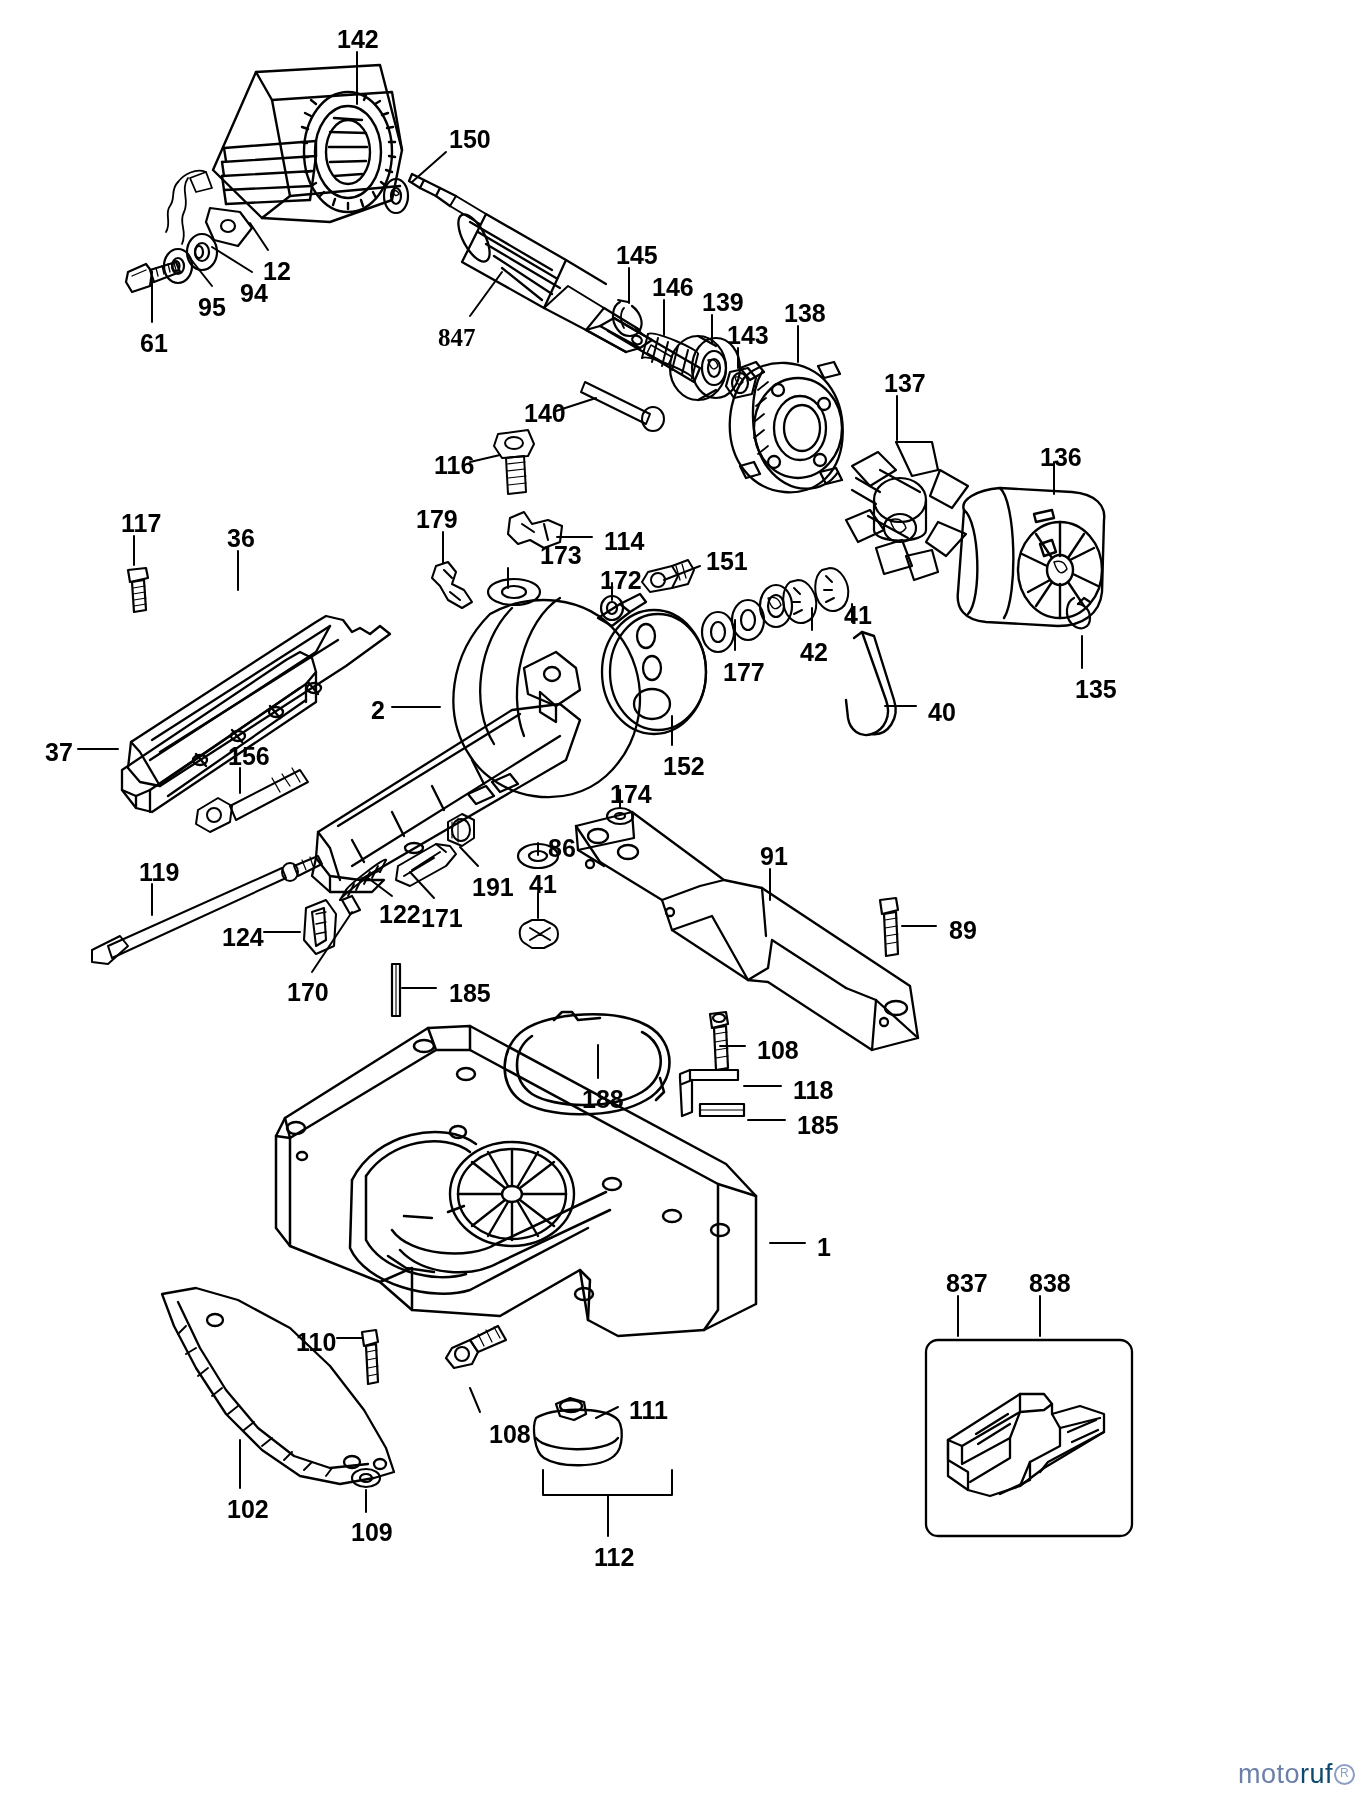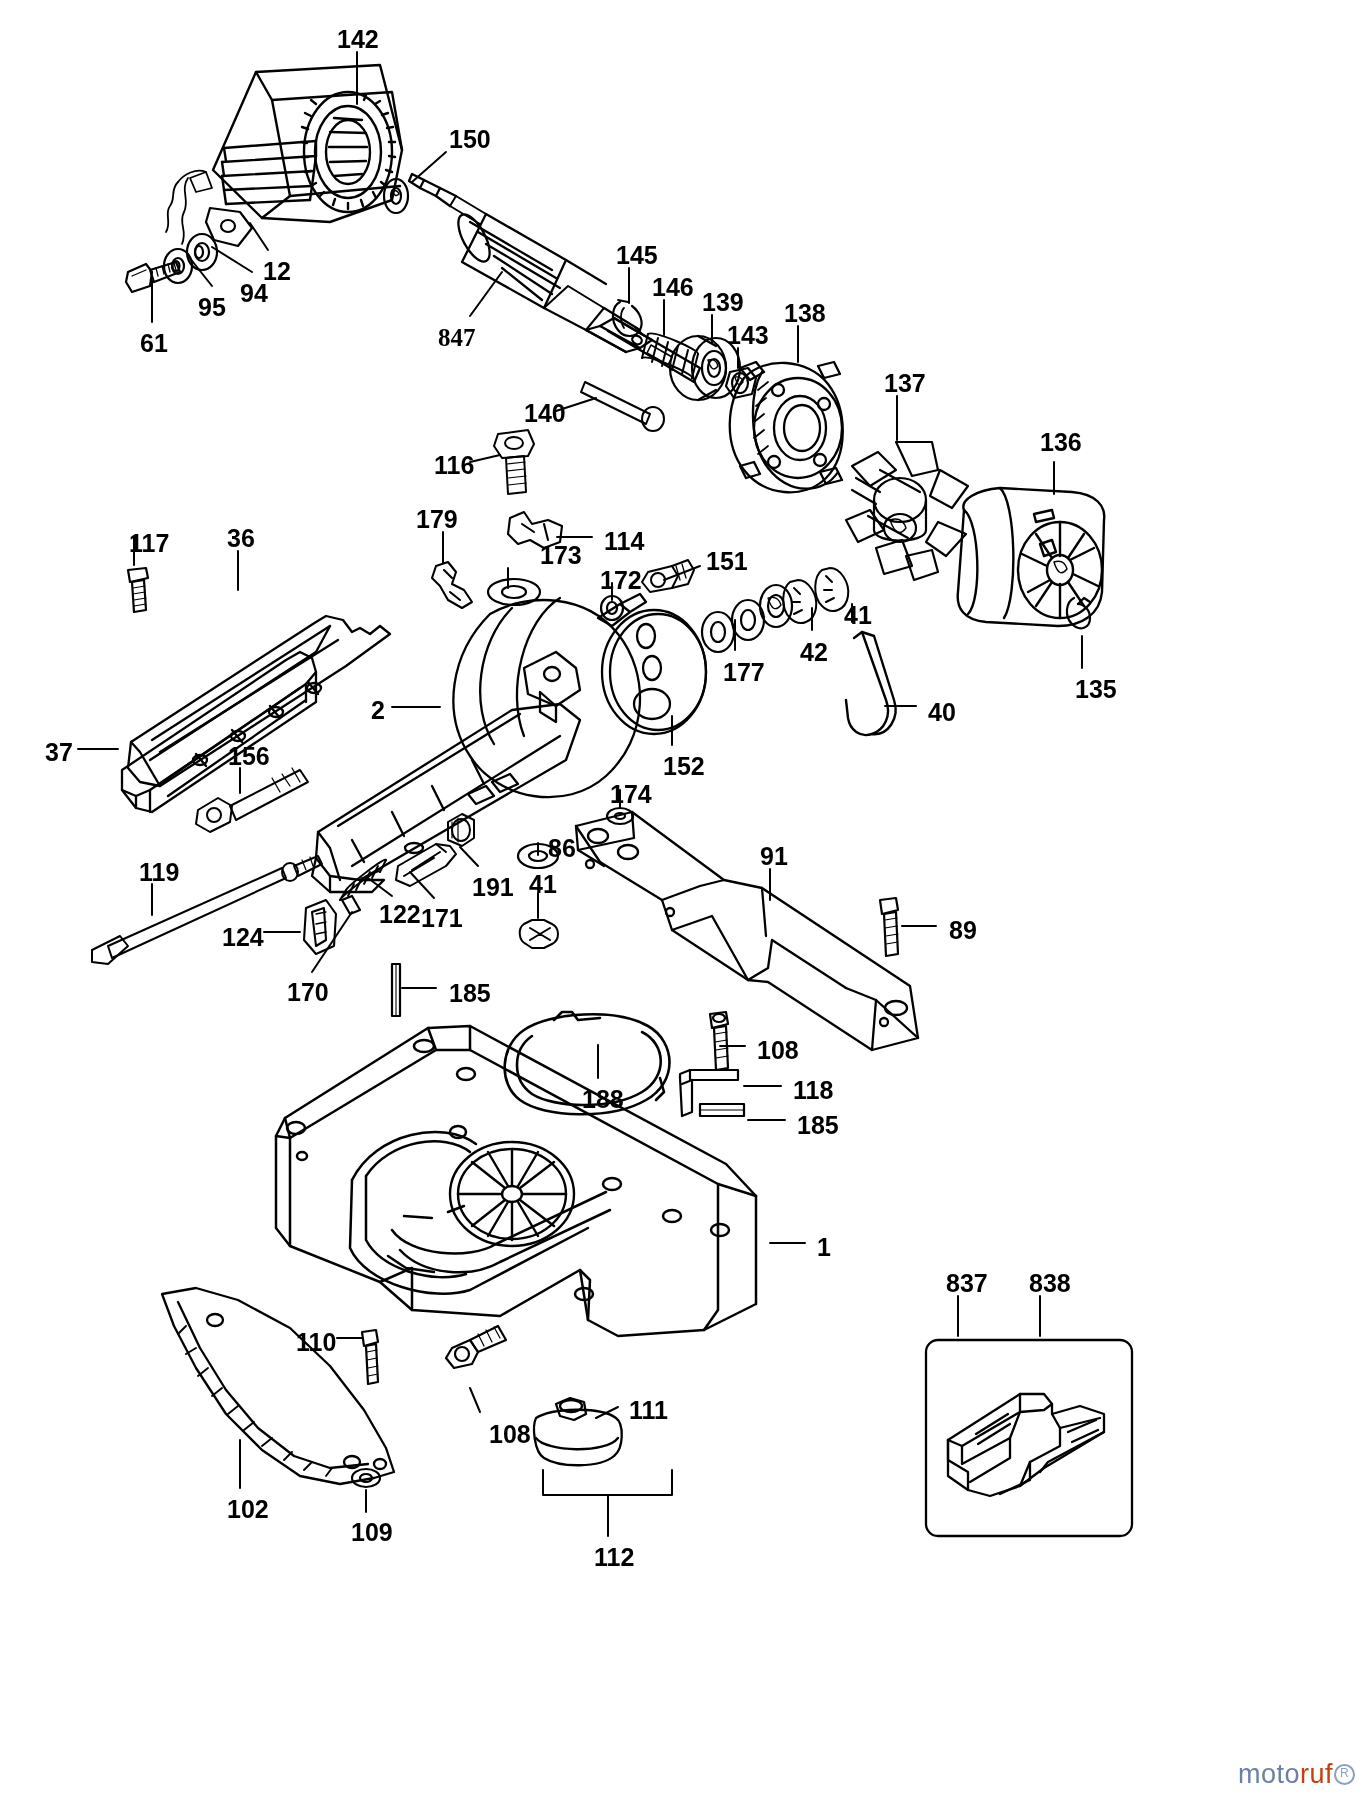--- a/index.html
+++ b/index.html
@@ -4,21 +4,21 @@
 <style>
   html,body{margin:0;padding:0;background:#fff;}
   body{font-family:"Liberation Sans",sans-serif;}
   #page{position:relative;width:1369px;height:1800px;background:#ffffff;overflow:hidden;}
   #art{position:absolute;left:0;top:0;width:1369px;height:1800px;}
   .lbl{position:absolute;font-family:"Liberation Sans",sans-serif;font-weight:bold;color:#000;
        font-size:25px;line-height:25px;white-space:nowrap;letter-spacing:0px;}
   .wm{position:absolute;right:14px;bottom:10px;font-family:"Liberation Sans",sans-serif;
       font-size:27px;color:#5a6f9c;letter-spacing:.5px;}
   .wm .mo{color:#6b7fa8;}
-  .wm .ruf{color:#c2410c;text-align:right;}
+  .wm .ruf{color:#0c4a6e;text-align:right;}
   .wm .c{display:inline-block;border:2px solid #8c9ec4;border-radius:50%;width:17px;height:17px;
          line-height:15px;text-align:center;font-size:12px;vertical-align:6px;margin-left:1px;color:#8c9ec4;}
 </style>
 </head>
 <body>
 
 <div id="page">
 
   <svg id="art" viewBox="0 0 1369 1800" xmlns="http://www.w3.org/2000/svg">
     <rect x="0" y="0" width="1369" height="1800" fill="#ffffff"></rect>
@@ -625,25 +625,25 @@
   <div class="lbl" style="left:240px;top:281px;">94</div>
   <div class="lbl" style="left:198px;top:295px;">95</div>
   <div class="lbl" style="left:140px;top:331px;">61</div>
   <div class="lbl" style="left:438px;top:325px;font-family:Liberation Serif, serif;">847</div>
   <div class="lbl" style="left:616px;top:243px;">145</div>
   <div class="lbl" style="left:652px;top:275px;text-align:right;">146</div>
   <div class="lbl" style="left:702px;top:290px;">139</div>
   <div class="lbl" style="left:727px;top:323px;">143</div>
   <div class="lbl" style="left:784px;top:301px;">138</div>
   <div class="lbl" style="left:884px;top:371px;">137</div>
-  <div class="lbl" style="left:1040px;top:430px;">136</div>
+  <div class="lbl" style="left:1040px;top:445px;">136</div>
   <div class="lbl" style="left:1075px;top:677px;">135</div>
   <div class="lbl" style="left:524px;top:401px;">140</div>
   <div class="lbl" style="left:434px;top:453px;">116</div>
-  <div class="lbl" style="left:129px;top:511px;margin-top:20px;">117</div>
+  <div class="lbl" style="left:121px;top:511px;">117</div>
   <div class="lbl" style="left:227px;top:526px;">36</div>
   <div class="lbl" style="left:45px;top:740px;">37</div>
   <div class="lbl" style="left:416px;top:507px;">179</div>
   <div class="lbl" style="left:496px;top:543px;margin-left:44px;">173</div>
   <div class="lbl" style="left:604px;top:529px;">114</div>
   <div class="lbl" style="left:600px;top:558px;margin-top:10px;">172</div>
   <div class="lbl" style="left:706px;top:549px;">151</div>
   <div class="lbl" style="left:723px;top:660px;">177</div>
   <div class="lbl" style="left:800px;top:640px;">42</div>
   <div class="lbl" style="left:844px;top:603px;">41</div>

